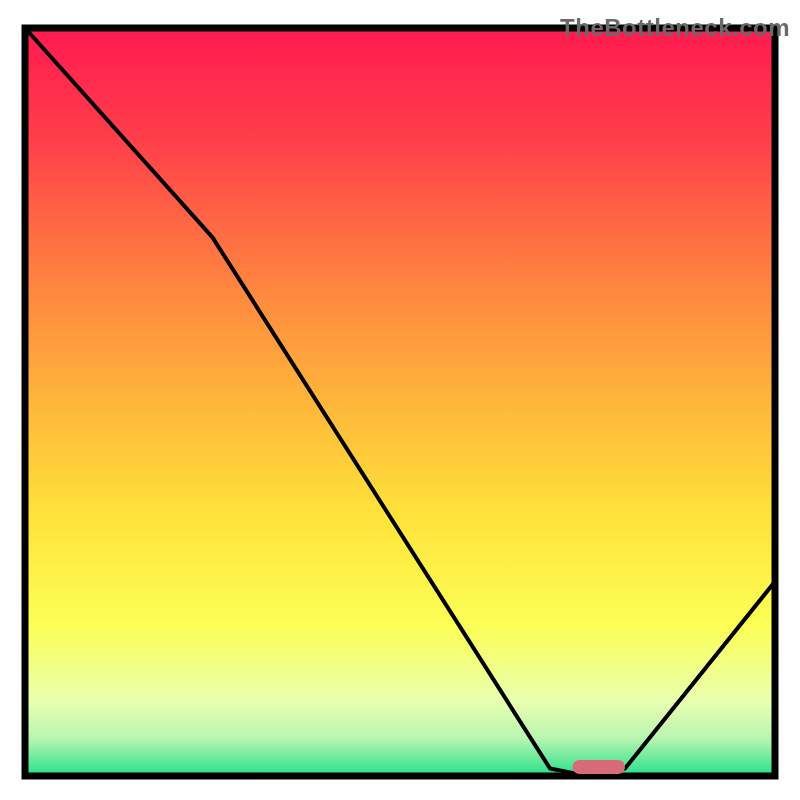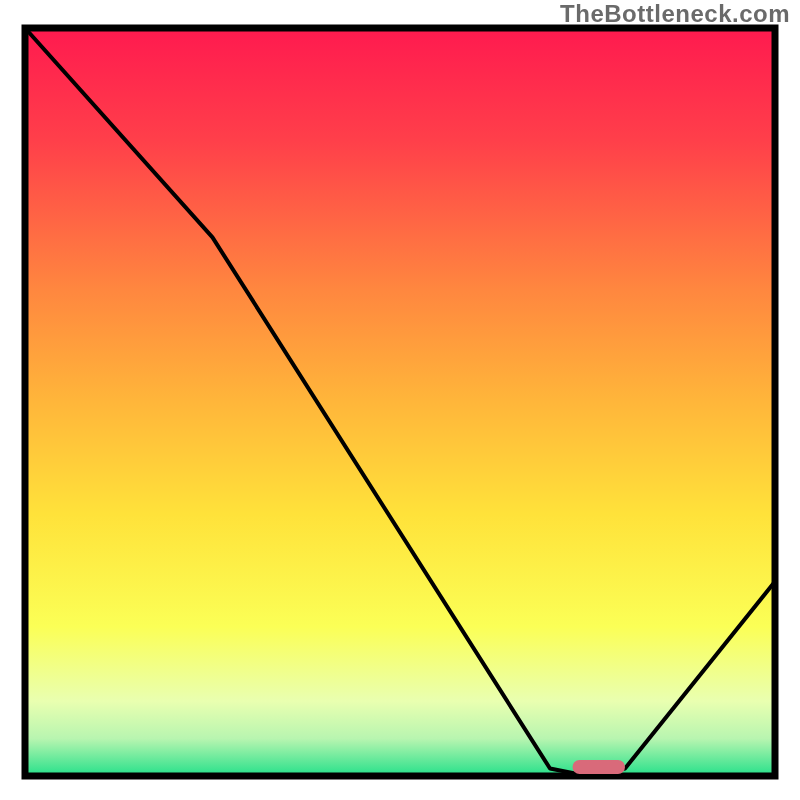--- a/index.html
+++ b/index.html
@@ -11,21 +11,21 @@
     font-family: Arial, Helvetica, sans-serif;
     overflow: hidden;
   }
   .chart-container {
     position: relative;
     width: 800px;
     height: 800px;
   }
   .watermark {
     position: absolute;
-    top: 0;
+    top: 14px;
     right: 10px;
     font-size: 24px;
     font-weight: 600;
     color: #6a6a6a;
     letter-spacing: 0.5px;
     z-index: 10;
   }
   svg.plot {
     position: absolute;
     left: 0;

